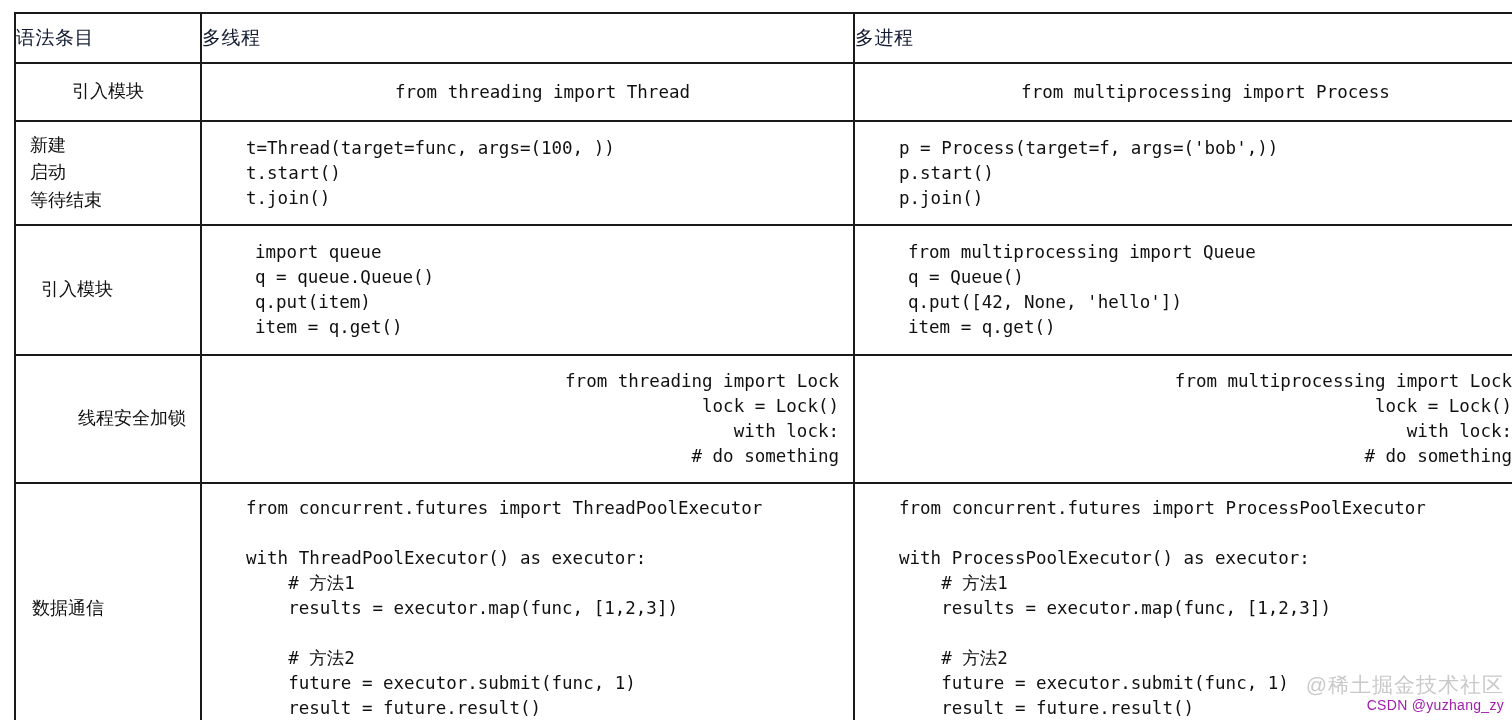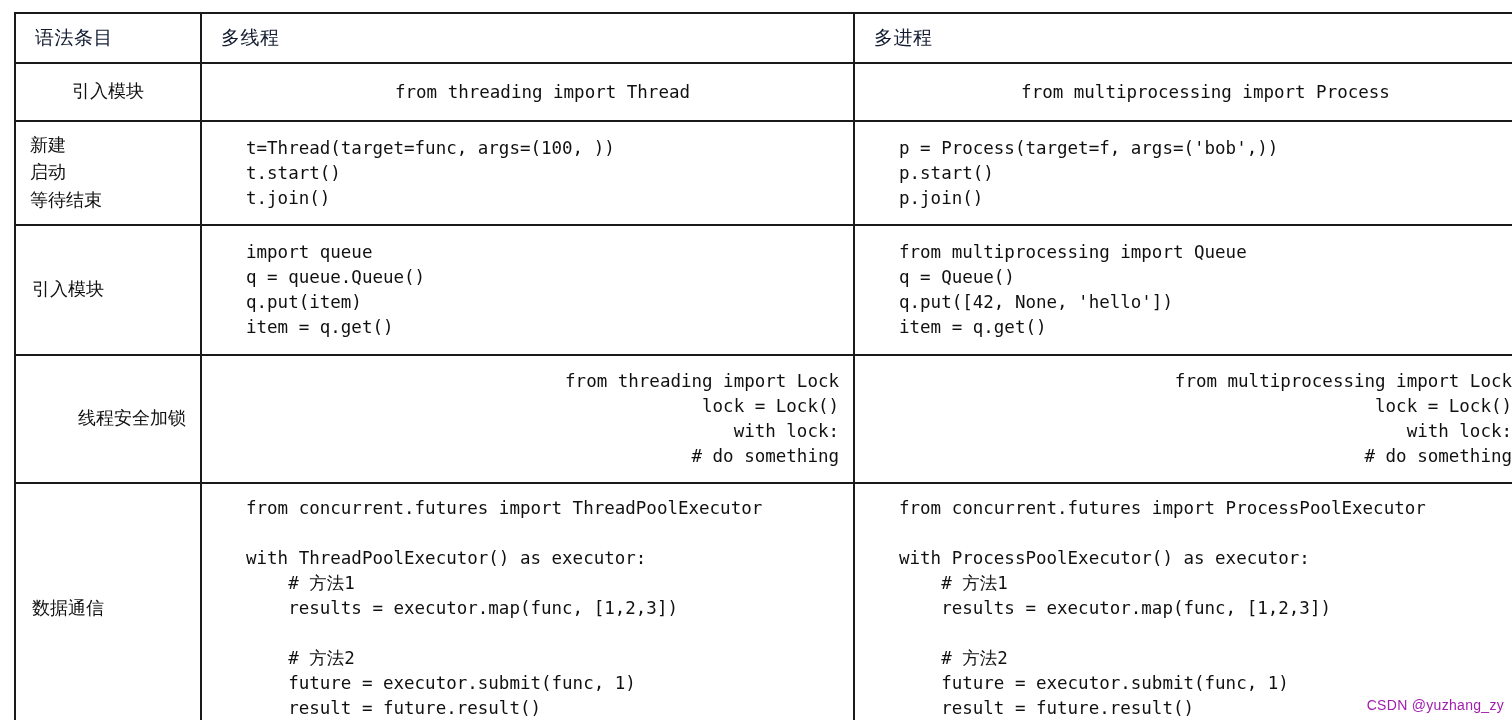--- a/index.html
+++ b/index.html
@@ -44,21 +44,21 @@
 
   thead th {
     background: #6cc7f6;
     height: 48px;
     text-align: left;
     font-weight: normal;
   }
 
   .hdr-text {
     display: block;
-    padding: 0 19px;
+    padding: 0 0;
     font-family: Liberation Serif, serif;
     font-size: 19px;
     color: #111a30;
     letter-spacing: 0.5px;
   }
 
   .item-label {
     display: block;
     padding: 10px 14px;
     font-family: "Liberation Sans", sans-serif;
@@ -76,21 +76,21 @@
     line-height: 25px;
     color: #101010;
     white-space: pre;
     letter-spacing: 0px;
     margin-left: 28px;
   }
 
   
   tr.r-import td   { height: 56px; text-align: center; }
   tr.r-create td   { height: 102px; }
-  tr.r-comm td     { height: 128px; }
+  tr.r-comm td     { height: 128px; padding-left: 9px; }
   tr.r-lock td     { height: 126px; text-align: right; }
   tr.r-pool td     { height: 246px; }
 
   tr.r-import .code { padding-top: 14px; padding-bottom: 14px; }
   tr.r-comm  .item-label,
   tr.r-lock  .item-label,
   tr.r-pool  .item-label { padding-left: 16px; }
 
   .watermark {
     position: absolute;
@@ -235,14 +235,15 @@
     future = executor.submit(func, 1)
     result = future.result()</code>
         </td>
       </tr>
 
     </tbody>
   </table>
 </div>
 
 <div class="watermark">
+  <span class="wm-main">@稀土掘金技术社区</span>
   <span class="wm-sub">CSDN @yuzhang_zy</span>
 </div>
 
 </body></html>

